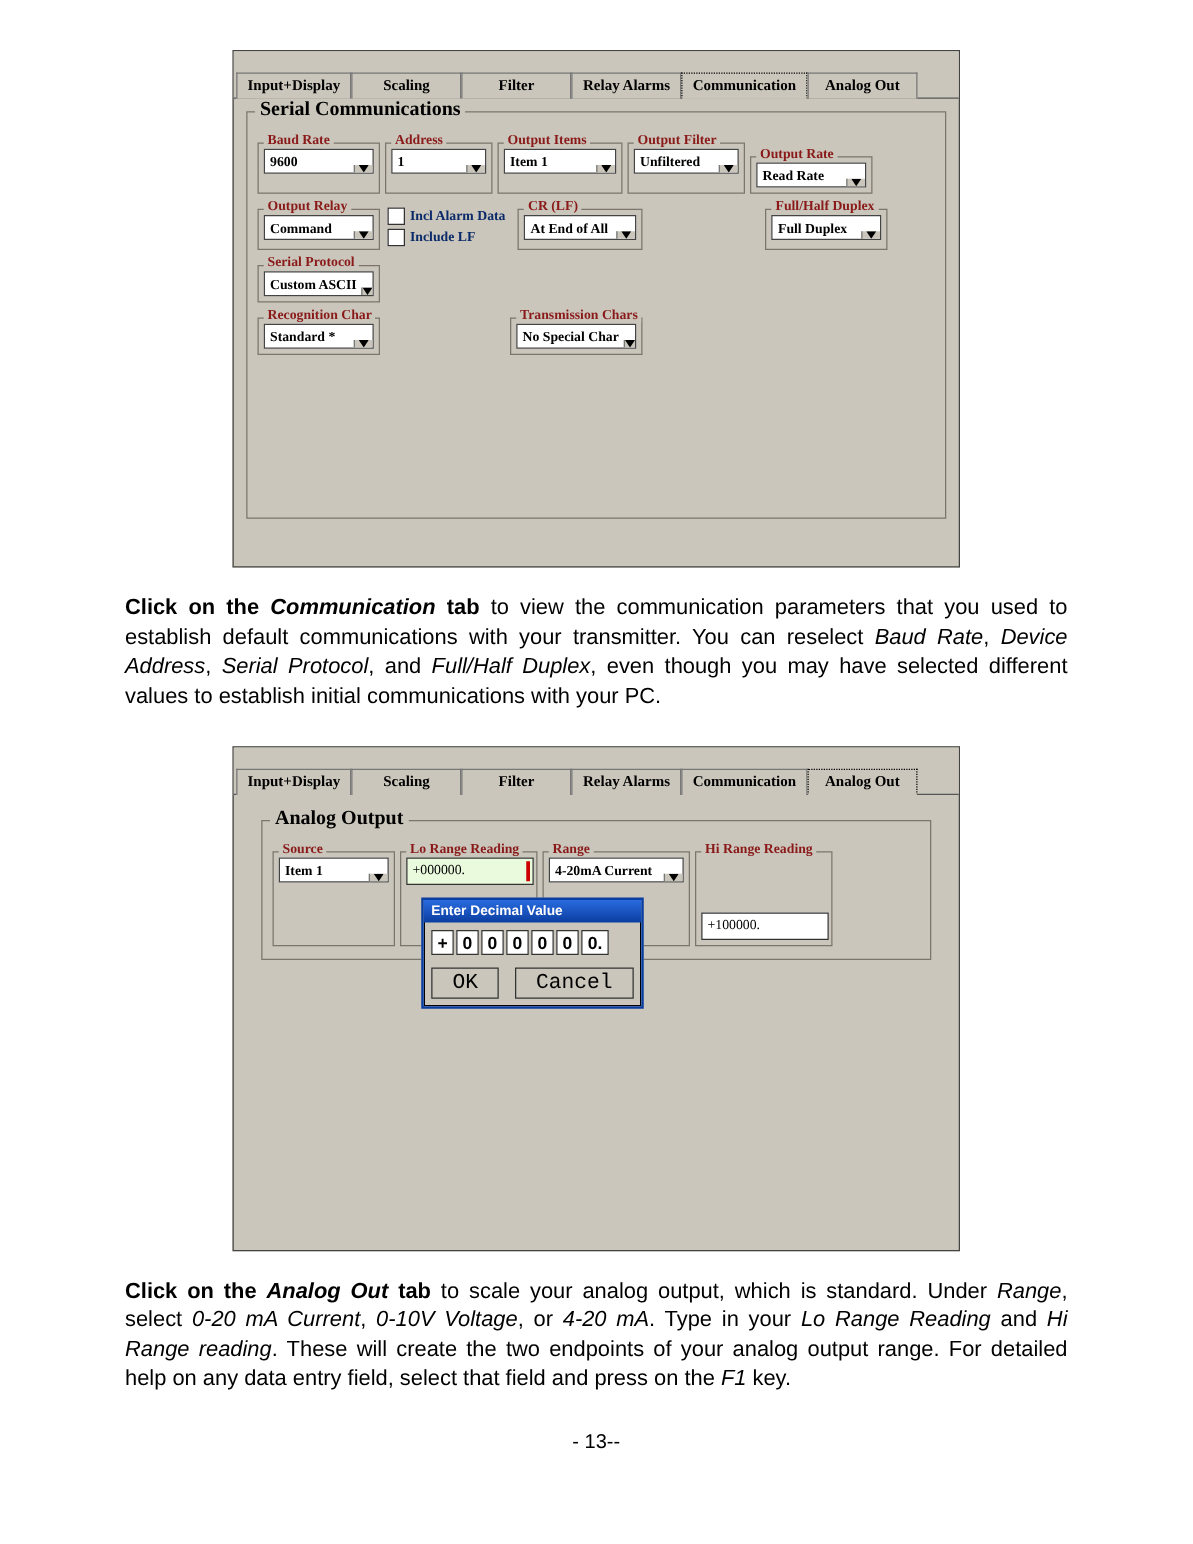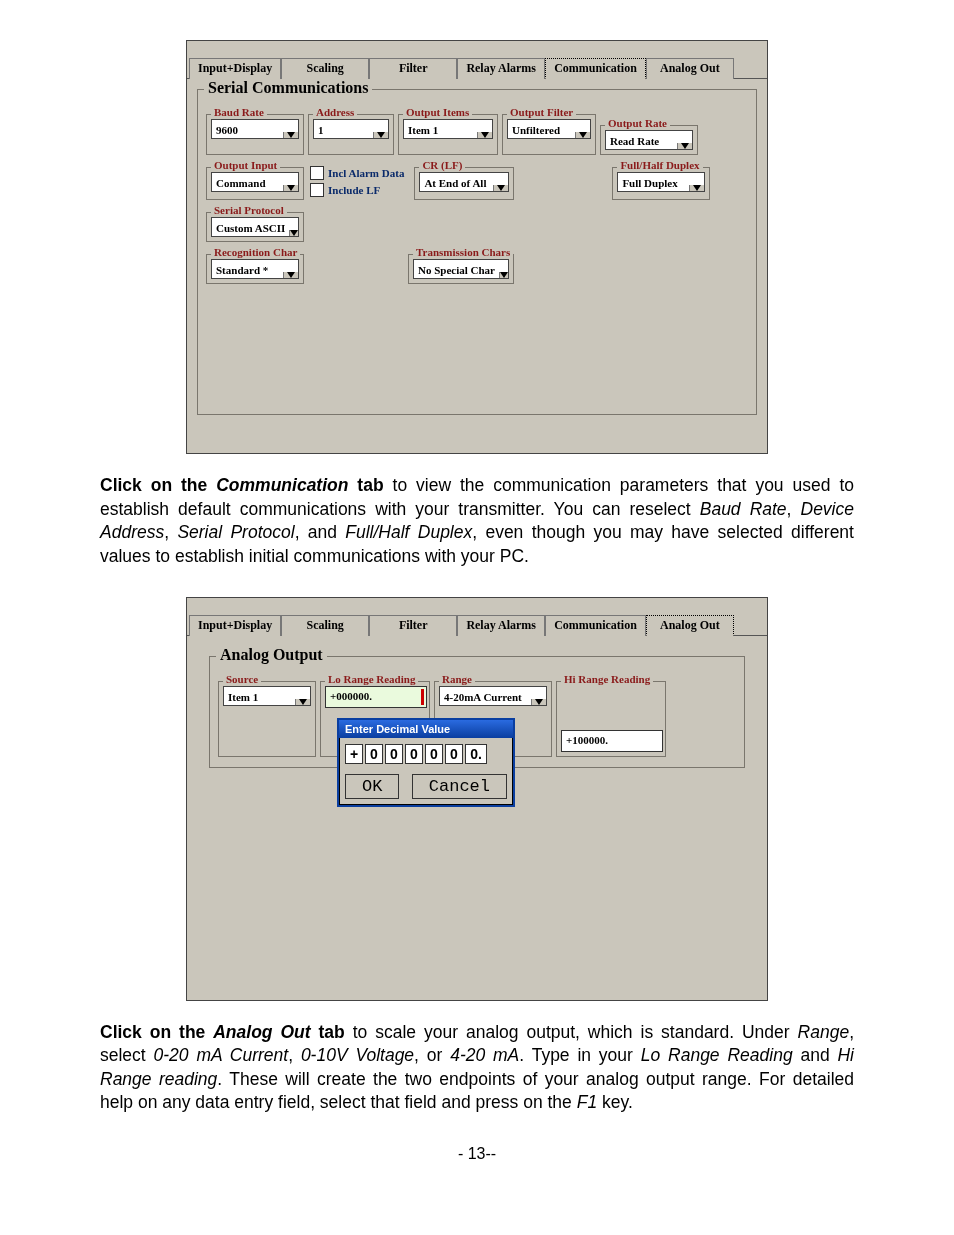--- a/index.html
+++ b/index.html
@@ -123,21 +123,21 @@
     width: 12px;
     height: 12px;
     border: 1px solid #333;
     background: #fff;
     margin-right: 4px;
   }
   .input-box {
     background: #eafadd;
     border: 1px solid #333;
     font-family: "Times New Roman", serif;
-    font-weight: bold;
+    font-weight: normal;
     font-size: 11px;
     padding: 3px 4px;
     height: 14px;
     position: relative;
   }
   .input-box .caret::after {
     content:"";
     position:absolute;
     right:2px; top:2px; bottom:2px; width:3px;
     background:#c00;
@@ -277,21 +277,21 @@
                 <svg width="8" height="6">
                   <polygon points="0,0 8,0 4,6" fill="#000"></polygon>
                 </svg>
               </div>
           </div>
         </div>
       </div>
 
       <div class="row">
         <div class="field" style="width:88px;">
-          <div class="field-legend">Output Input</div>
+          <div class="field-legend">Output Relay</div>
           <div class="select">
             <div class="select-text">Command</div>
             <div class="select-caret">
                 <svg width="8" height="6">
                   <polygon points="0,0 8,0 4,6" fill="#000"></polygon>
                 </svg>
               </div>
           </div>
         </div>
         <div style="display:inline-block;vertical-align:top;margin:6px 2px 2px 4px;">

